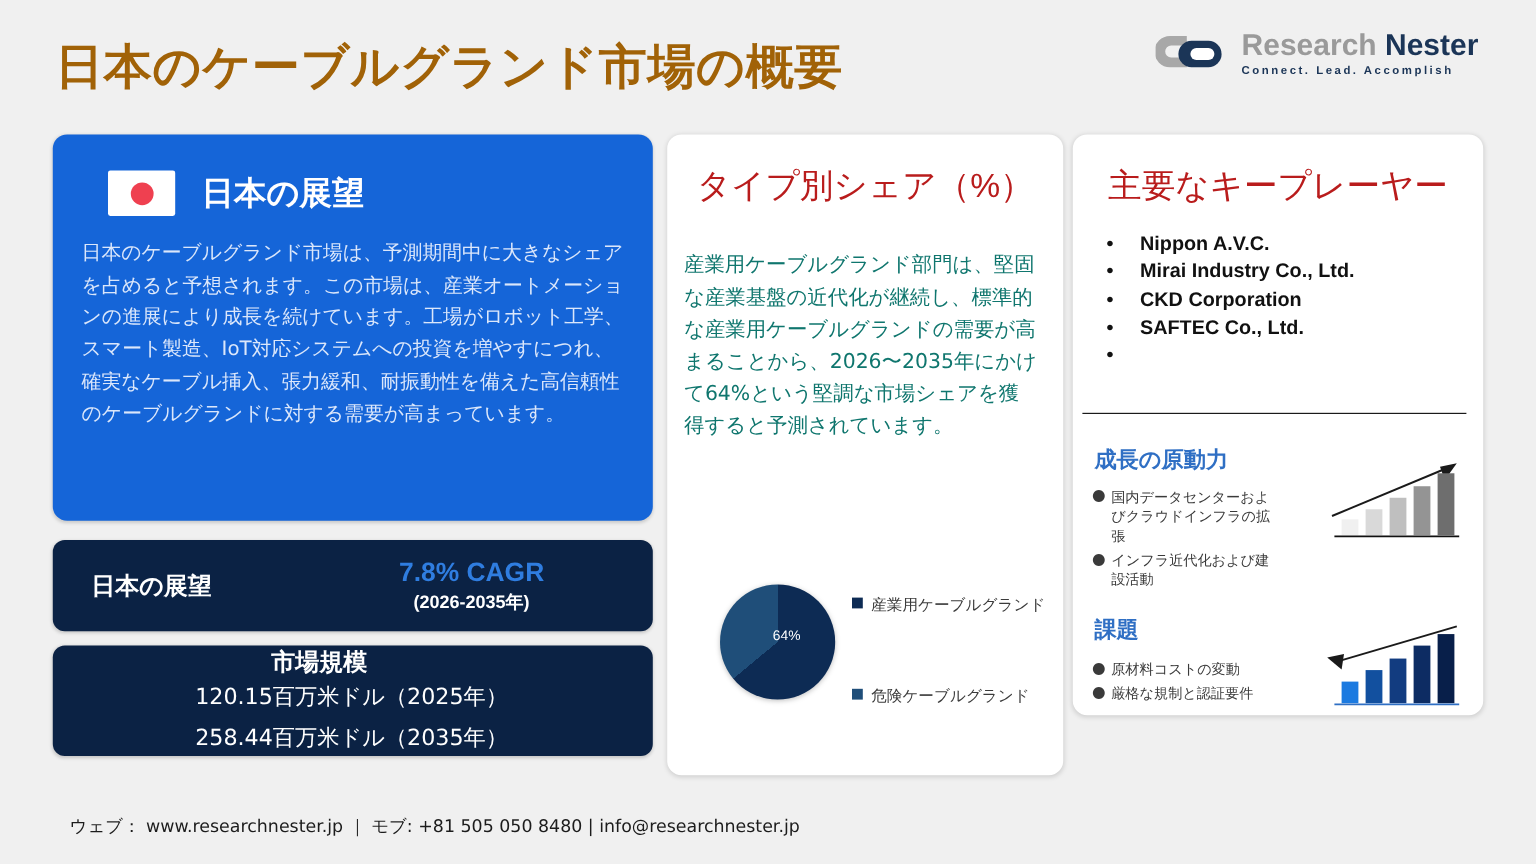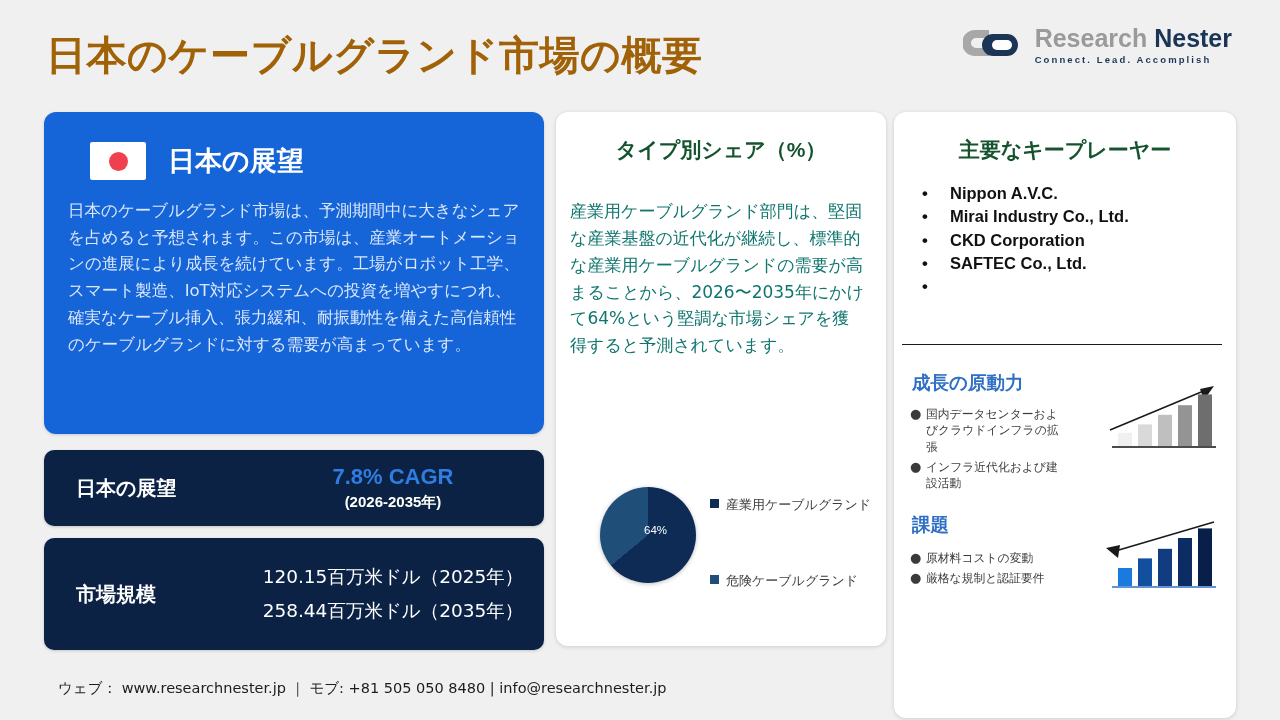--- a/index.html
+++ b/index.html
@@ -48,42 +48,42 @@
     font-family: "DejaVu Sans", sans-serif;
   }
 
   .stat-card {
     position: absolute; left: 44px; width: 500px;
     background: #0b2244; border-radius: 10px;
     display: flex; align-items: center;
     box-shadow: 0 1px 3px rgba(0,0,0,.18);
   }
   #cagr-card { top: 450px; height: 76px; }
-  #size-card { top: 538px; height: 112px; }
+  #size-card { top: 538px; height: 92px; flex-direction: column; }
   .stat-label {
     width: 200px; padding-left: 32px;
     font-size: 20px; font-weight: 700; color: #ffffff;
   }
   .stat-value { flex: 1; text-align: center; padding-right: 2px; }
   #cagr-main { font-size: 22px; font-weight: 700; color: #2f7de0; line-height: 1.2; }
   #cagr-sub  { font-size: 15px; font-weight: 700; color: #ffffff; margin-top: 2px; }
   .size-line { font-size: 18.5px; color: #ffffff; line-height: 1.85;
                font-family: "DejaVu Sans", sans-serif; }
 
   
   .white-card {
     position: absolute; top: 112px; background: #ffffff;
     border-radius: 12px; box-shadow: 0 1px 4px rgba(0,0,0,.15);
   }
   #share-card   { left: 556px; width: 330px; height: 534px; }
-  #players-card { left: 894px; width: 342px; height: 606px; }
+  #players-card { left: 894px; width: 342px; height: 484px; }
 
   .card-head {
-    text-align: center; font-size: 21px; font-weight: 700;
-    color: #14532d; margin-top: 24px;
+    text-align: center; font-size: 28px; font-weight: 400;
+    color: #b91c1c; margin-top: 24px;
   }
   #share-body {
     margin: 34px 20px 0 14px; font-size: 17px; line-height: 1.58; color: #0f766e;
     font-family: "DejaVu Sans", sans-serif;
   }
 
   
   #pie-wrap { position: absolute; left: 14px; top: 372px; width: 316px; height: 150px; }
   #pie {
     position: absolute; left: 30px; top: 3px; width: 96px; height: 96px; border-radius: 50%;

